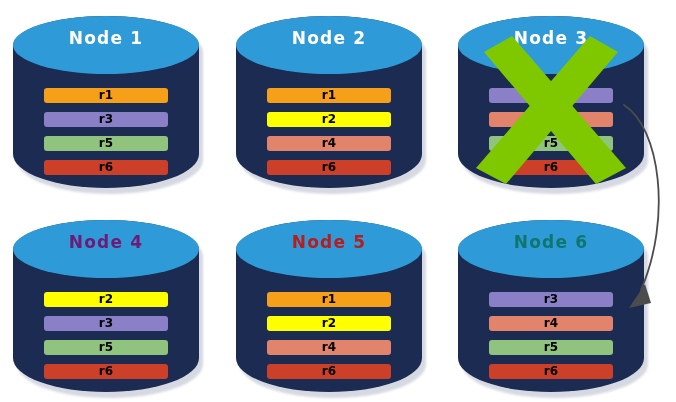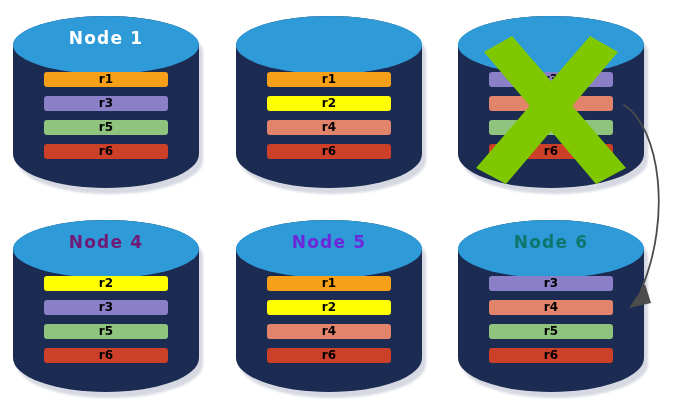--- a/index.html
+++ b/index.html
@@ -64,21 +64,21 @@
     font-size: 17px;
     font-weight: bold;
     letter-spacing: 1.2px;
     font-family: "DejaVu Sans", sans-serif;
   }
 
   
   .bars {
     position: absolute;
     left: 0;
-    top: 56px;
+    top: 72px;
     width: 186px;
   }
   .bar {
     position: relative;
     margin: 0 auto 9px auto;
     width: 124px;
     height: 15px;
     border-radius: 3px;
     color: #000000;
     font-size: 12px;
@@ -124,32 +124,34 @@
       <div class="bar" style="background-color: rgb(139, 127, 199);">r3</div>
       <div class="bar" style="background-color: rgb(144, 196, 126);">r5</div>
       <div class="bar" style="background-color: rgb(204, 63, 40);">r6</div>
     </div>
   </div>
 
   <div class="node" style="left:236px; top:8px;">
     <div class="cyl-shadow"></div>
     <div class="cyl-body" style="background: rgb(27, 43, 82);"></div>
     <div class="cyl-top" style="background: rgb(46, 155, 216);"></div>
+    <div class="cyl-title" style="color: rgb(255, 255, 255);">Node 2</div>
     <div class="bars">
       <div class="bar" style="background-color: rgb(246, 160, 26);">r1</div>
       <div class="bar" style="background-color: rgb(255, 255, 0);">r2</div>
       <div class="bar" style="background-color: rgb(226, 131, 107);">r4</div>
       <div class="bar" style="background-color: rgb(204, 63, 40);">r6</div>
     </div>
   </div>
 
   <div class="node" style="left:458px; top:8px;">
     <div class="cyl-shadow"></div>
     <div class="cyl-body" style="background: rgb(27, 43, 82);"></div>
     <div class="cyl-top" style="background: rgb(46, 155, 216);"></div>
+    <div class="cyl-title" style="color: rgb(255, 255, 255);">Node 3</div>
     <div class="bars">
       <div class="bar" style="background-color: rgb(139, 127, 199);">r3</div>
       <div class="bar" style="background-color: rgb(226, 131, 107);">r4</div>
       <div class="bar" style="background-color: rgb(144, 196, 126);">r5</div>
       <div class="bar" style="background-color: rgb(204, 63, 40);">r6</div>
     </div>
     <svg class="xmark" viewBox="0 0 150 148">
       <polygon id="x-stroke-a" points="8,16 36,0 150,132 120,148" fill="#7fc800"></polygon>
       <polygon id="x-stroke-b" points="142,16 114,0 0,132 30,148" fill="#7fc800"></polygon>
     </svg>
@@ -165,21 +167,21 @@
       <div class="bar" style="background-color: rgb(139, 127, 199);">r3</div>
       <div class="bar" style="background-color: rgb(144, 196, 126);">r5</div>
       <div class="bar" style="background-color: rgb(204, 63, 40);">r6</div>
     </div>
   </div>
 
   <div class="node" style="left:236px; top:212px;">
     <div class="cyl-shadow"></div>
     <div class="cyl-body" style="background: rgb(27, 43, 82);"></div>
     <div class="cyl-top" style="background: rgb(46, 155, 216);"></div>
-    <div class="cyl-title" style="color: #6d28d9;">Node 5</div>
+    <div class="cyl-title" style="color: #b91c1c;">Node 5</div>
     <div class="bars">
       <div class="bar" style="background-color: rgb(246, 160, 26);">r1</div>
       <div class="bar" style="background-color: rgb(255, 255, 0);">r2</div>
       <div class="bar" style="background-color: rgb(226, 131, 107);">r4</div>
       <div class="bar" style="background-color: rgb(204, 63, 40);">r6</div>
     </div>
   </div>
 
   <div class="node" style="left:458px; top:212px;">
     <div class="cyl-shadow"></div>

